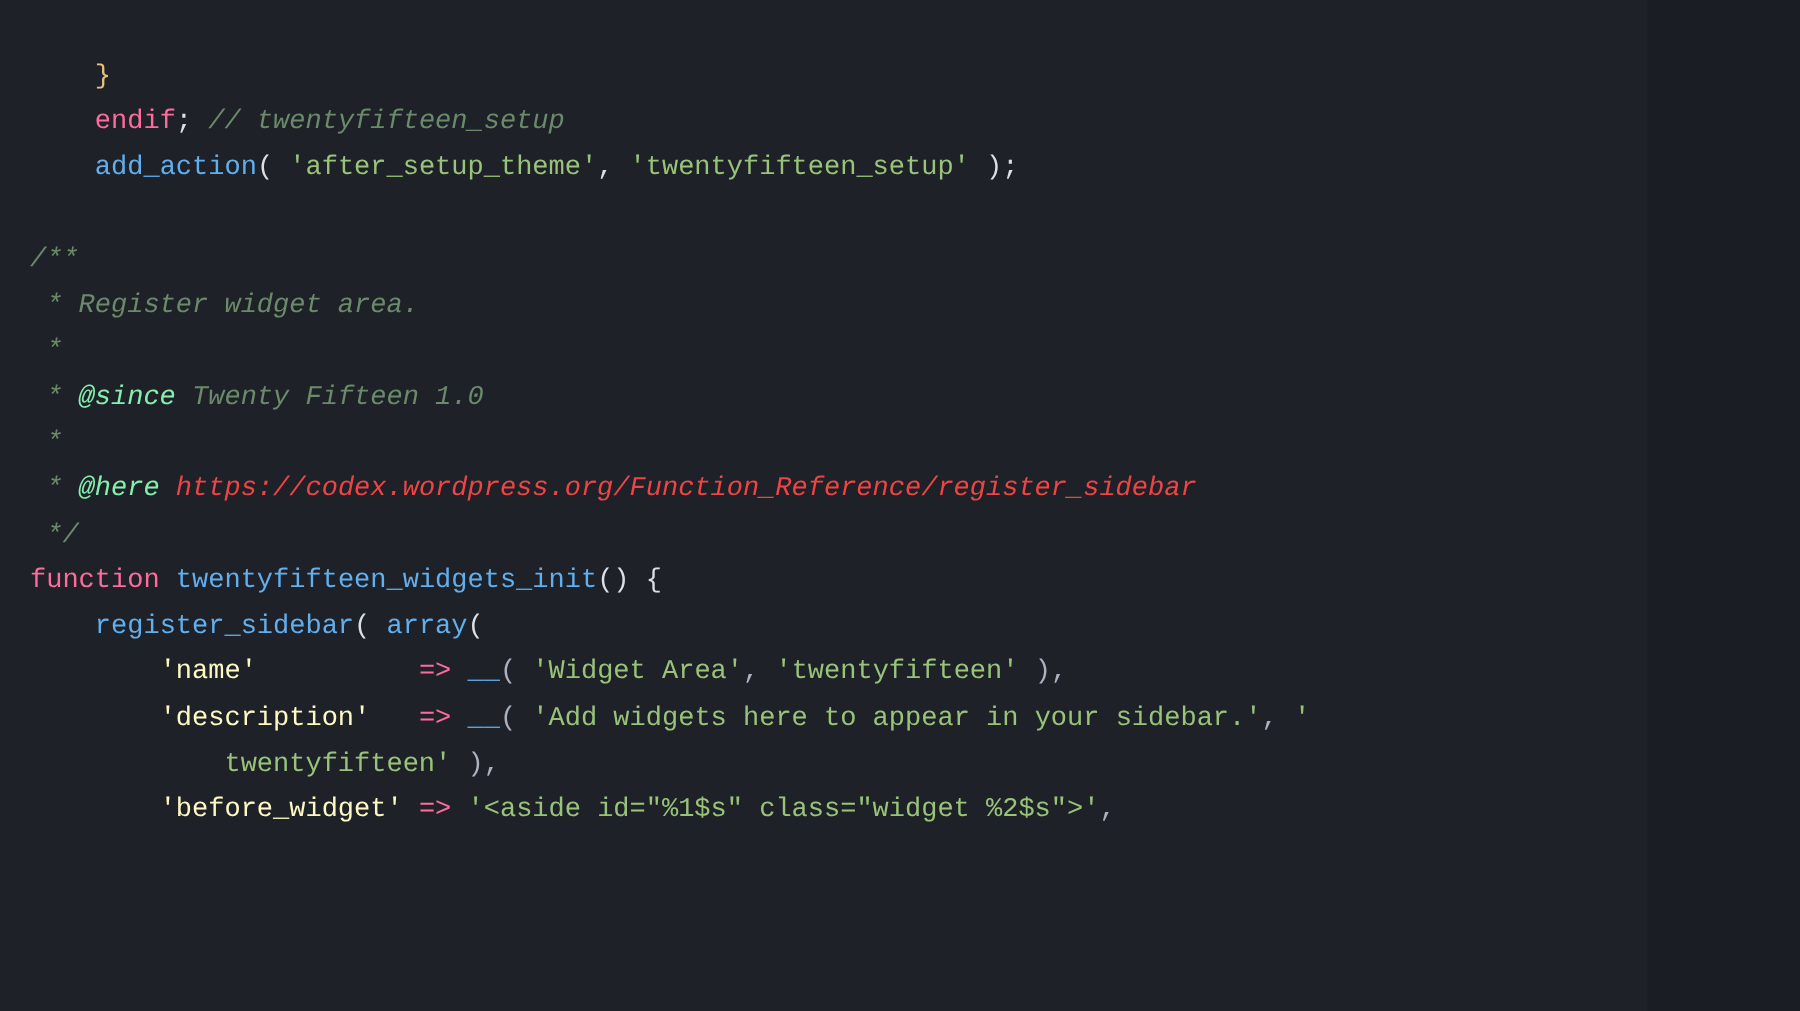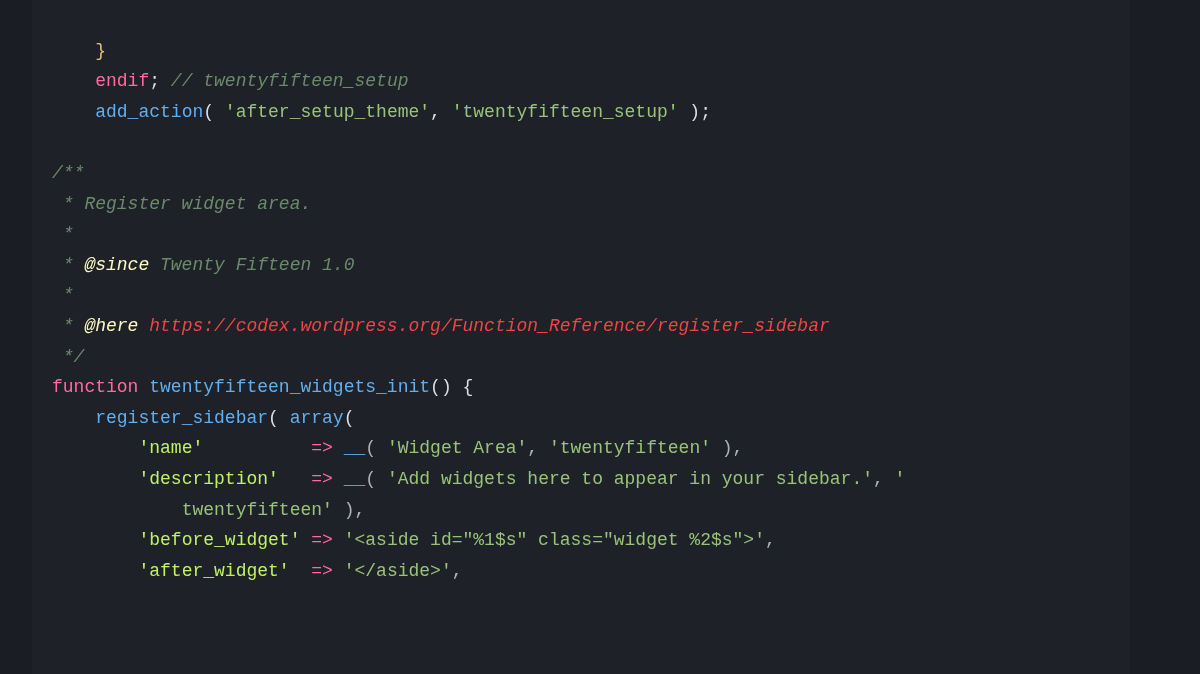--- a/index.html
+++ b/index.html
@@ -16,40 +16,39 @@
       font-family: 'Courier New', Courier, monospace;
     }
 
     .code-container {
       width: 1098px;
       height: 674px;
       background-color: #1e2128;
       padding: 10px 0 20px 20px;
       overflow: hidden;
       position: relative;
-      margin-left: 32px;
     }
 
     .code-block {
       font-size: 18px;
       line-height: 1.7;
       white-space: pre;
       position: relative;
       top: -5px;
     }
 
     
     .c-keyword    { color: #ff6b9d; }   
     .c-comment    { color: #6a8a6a; font-style: italic; }  
-    .c-tag        { color: #fef9c3; }   
+    .c-tag        { color: #86efac; }   
     .c-arrow      { color: #ff6b9d; }   
     .c-white      { color: #dcdfe4; }   
     .c-plain      { color: #abb2bf; }   
     .c-link       { color: #ef4444; }   
-    .c-key        { color: #bef264; }   
+    .c-key        { color: #fef9c3; }   
     .c-val-str    { color: #98c379; }
     .c-func-name  { color: #61afef; }
     .c-closing-brace { color: #e5c07b; }
   </style>
 </head>
 <body>
 
 <div class="code-container">
   <div class="code-block">
 <span class="c-plain">    <span class="c-closing-brace">}</span>
@@ -62,16 +61,15 @@
 </span><span class="c-comment"> * <span class="c-tag">@since</span><span class="c-comment"> Twenty Fifteen 1.0</span>
 </span><span class="c-comment"> *
 </span><span class="c-comment"> * <span class="c-tag">@here</span><span class="c-comment"> </span><span class="c-link">https://codex.wordpress.org/Function_Reference/register_sidebar</span>
 </span><span class="c-comment"> */
 </span><span><span class="c-keyword">function</span> <span class="c-func-name">twentyfifteen_widgets_init</span><span class="c-white">() {</span>
 </span><span class="c-plain">    <span class="c-func-name">register_sidebar</span><span class="c-white">( <span class="c-func-name">array</span>(</span>
 </span><span class="c-plain">        <span class="c-key">'name'</span>          <span class="c-arrow">=&gt;</span> <span class="c-func-name">__</span>( <span class="c-val-str">'Widget Area'</span>, <span class="c-val-str">'twentyfifteen'</span> ),
 </span><span class="c-plain">        <span class="c-key">'description'</span>   <span class="c-arrow">=&gt;</span> <span class="c-func-name">__</span>( <span class="c-val-str">'Add widgets here to appear in your sidebar.'</span>, <span class="c-val-str">'</span>
 </span><span class="c-plain">            <span class="c-val-str">twentyfifteen'</span> ),
 </span><span class="c-plain">        <span class="c-key">'before_widget'</span> <span class="c-arrow">=&gt;</span> <span class="c-val-str">'&lt;aside id="%1$s" class="widget %2$s"&gt;'</span>,
-</span><span class="c-plain">        <span class="c-key">'after_widget'</span>  <span class="c-arrow">=&gt;</span> <span class="c-val-str">'&lt;/aside&gt;'</span>,
 </span>
   </div>
 </div>
 
 </body></html>

